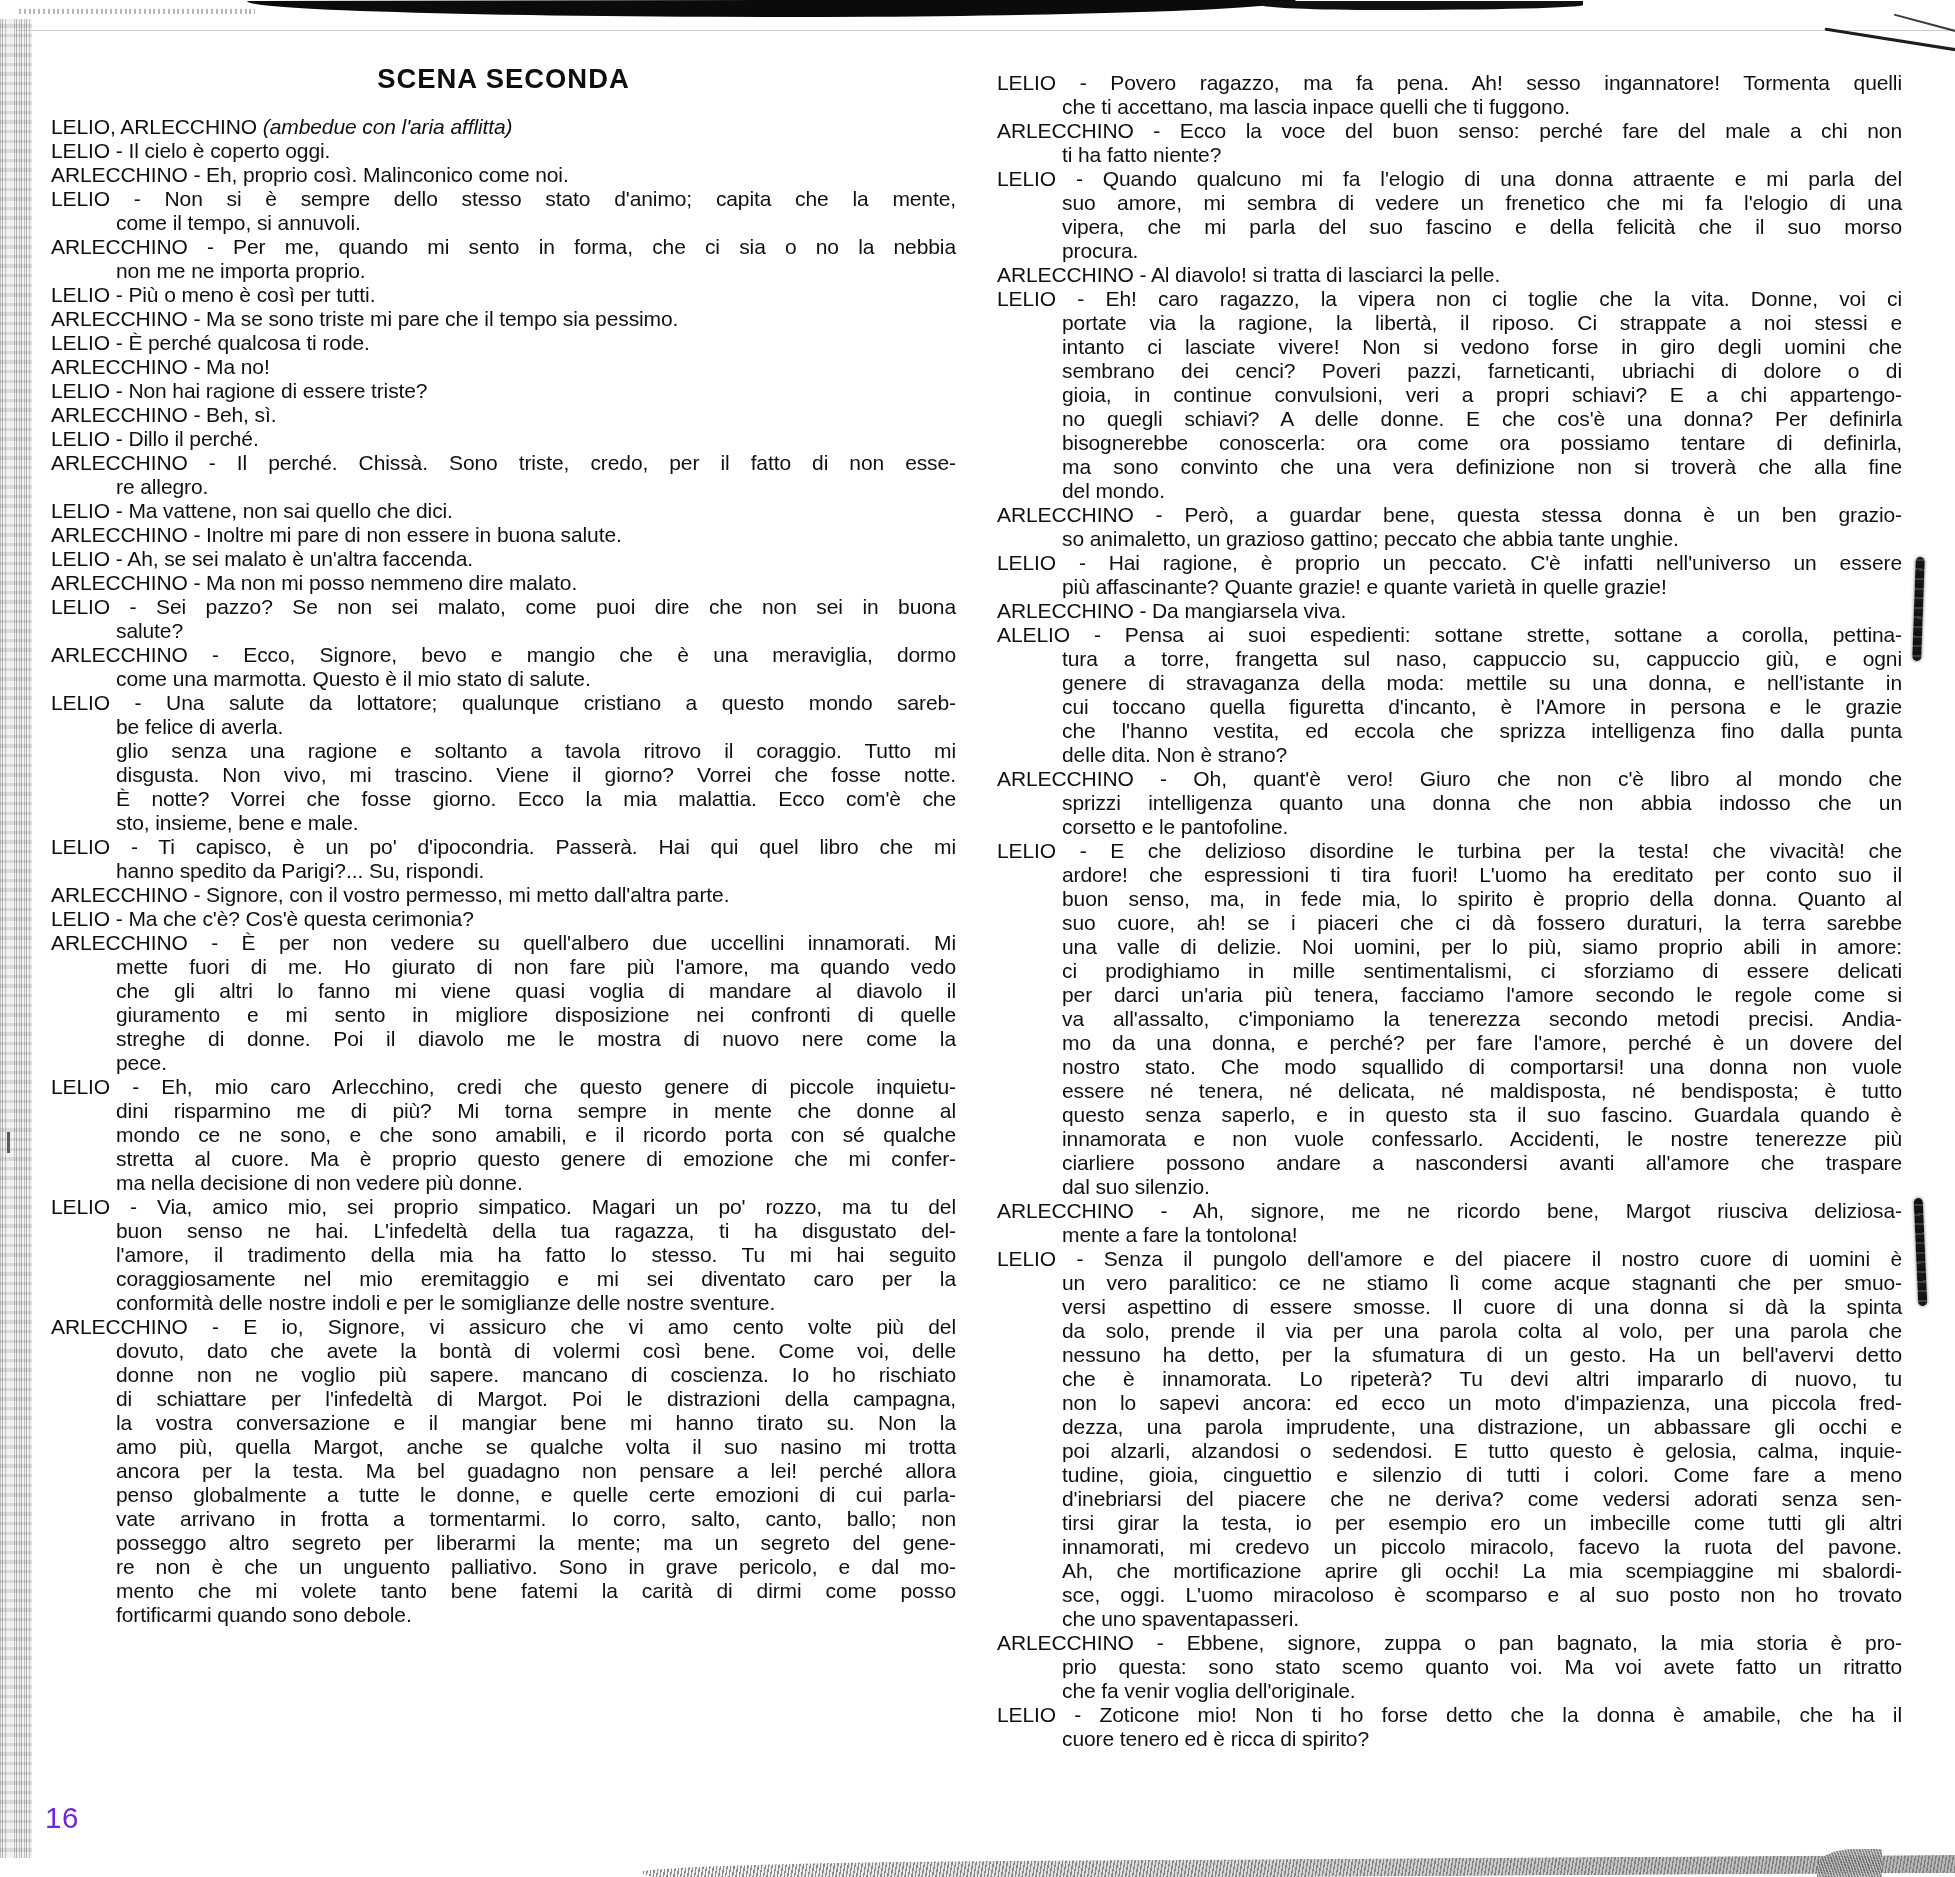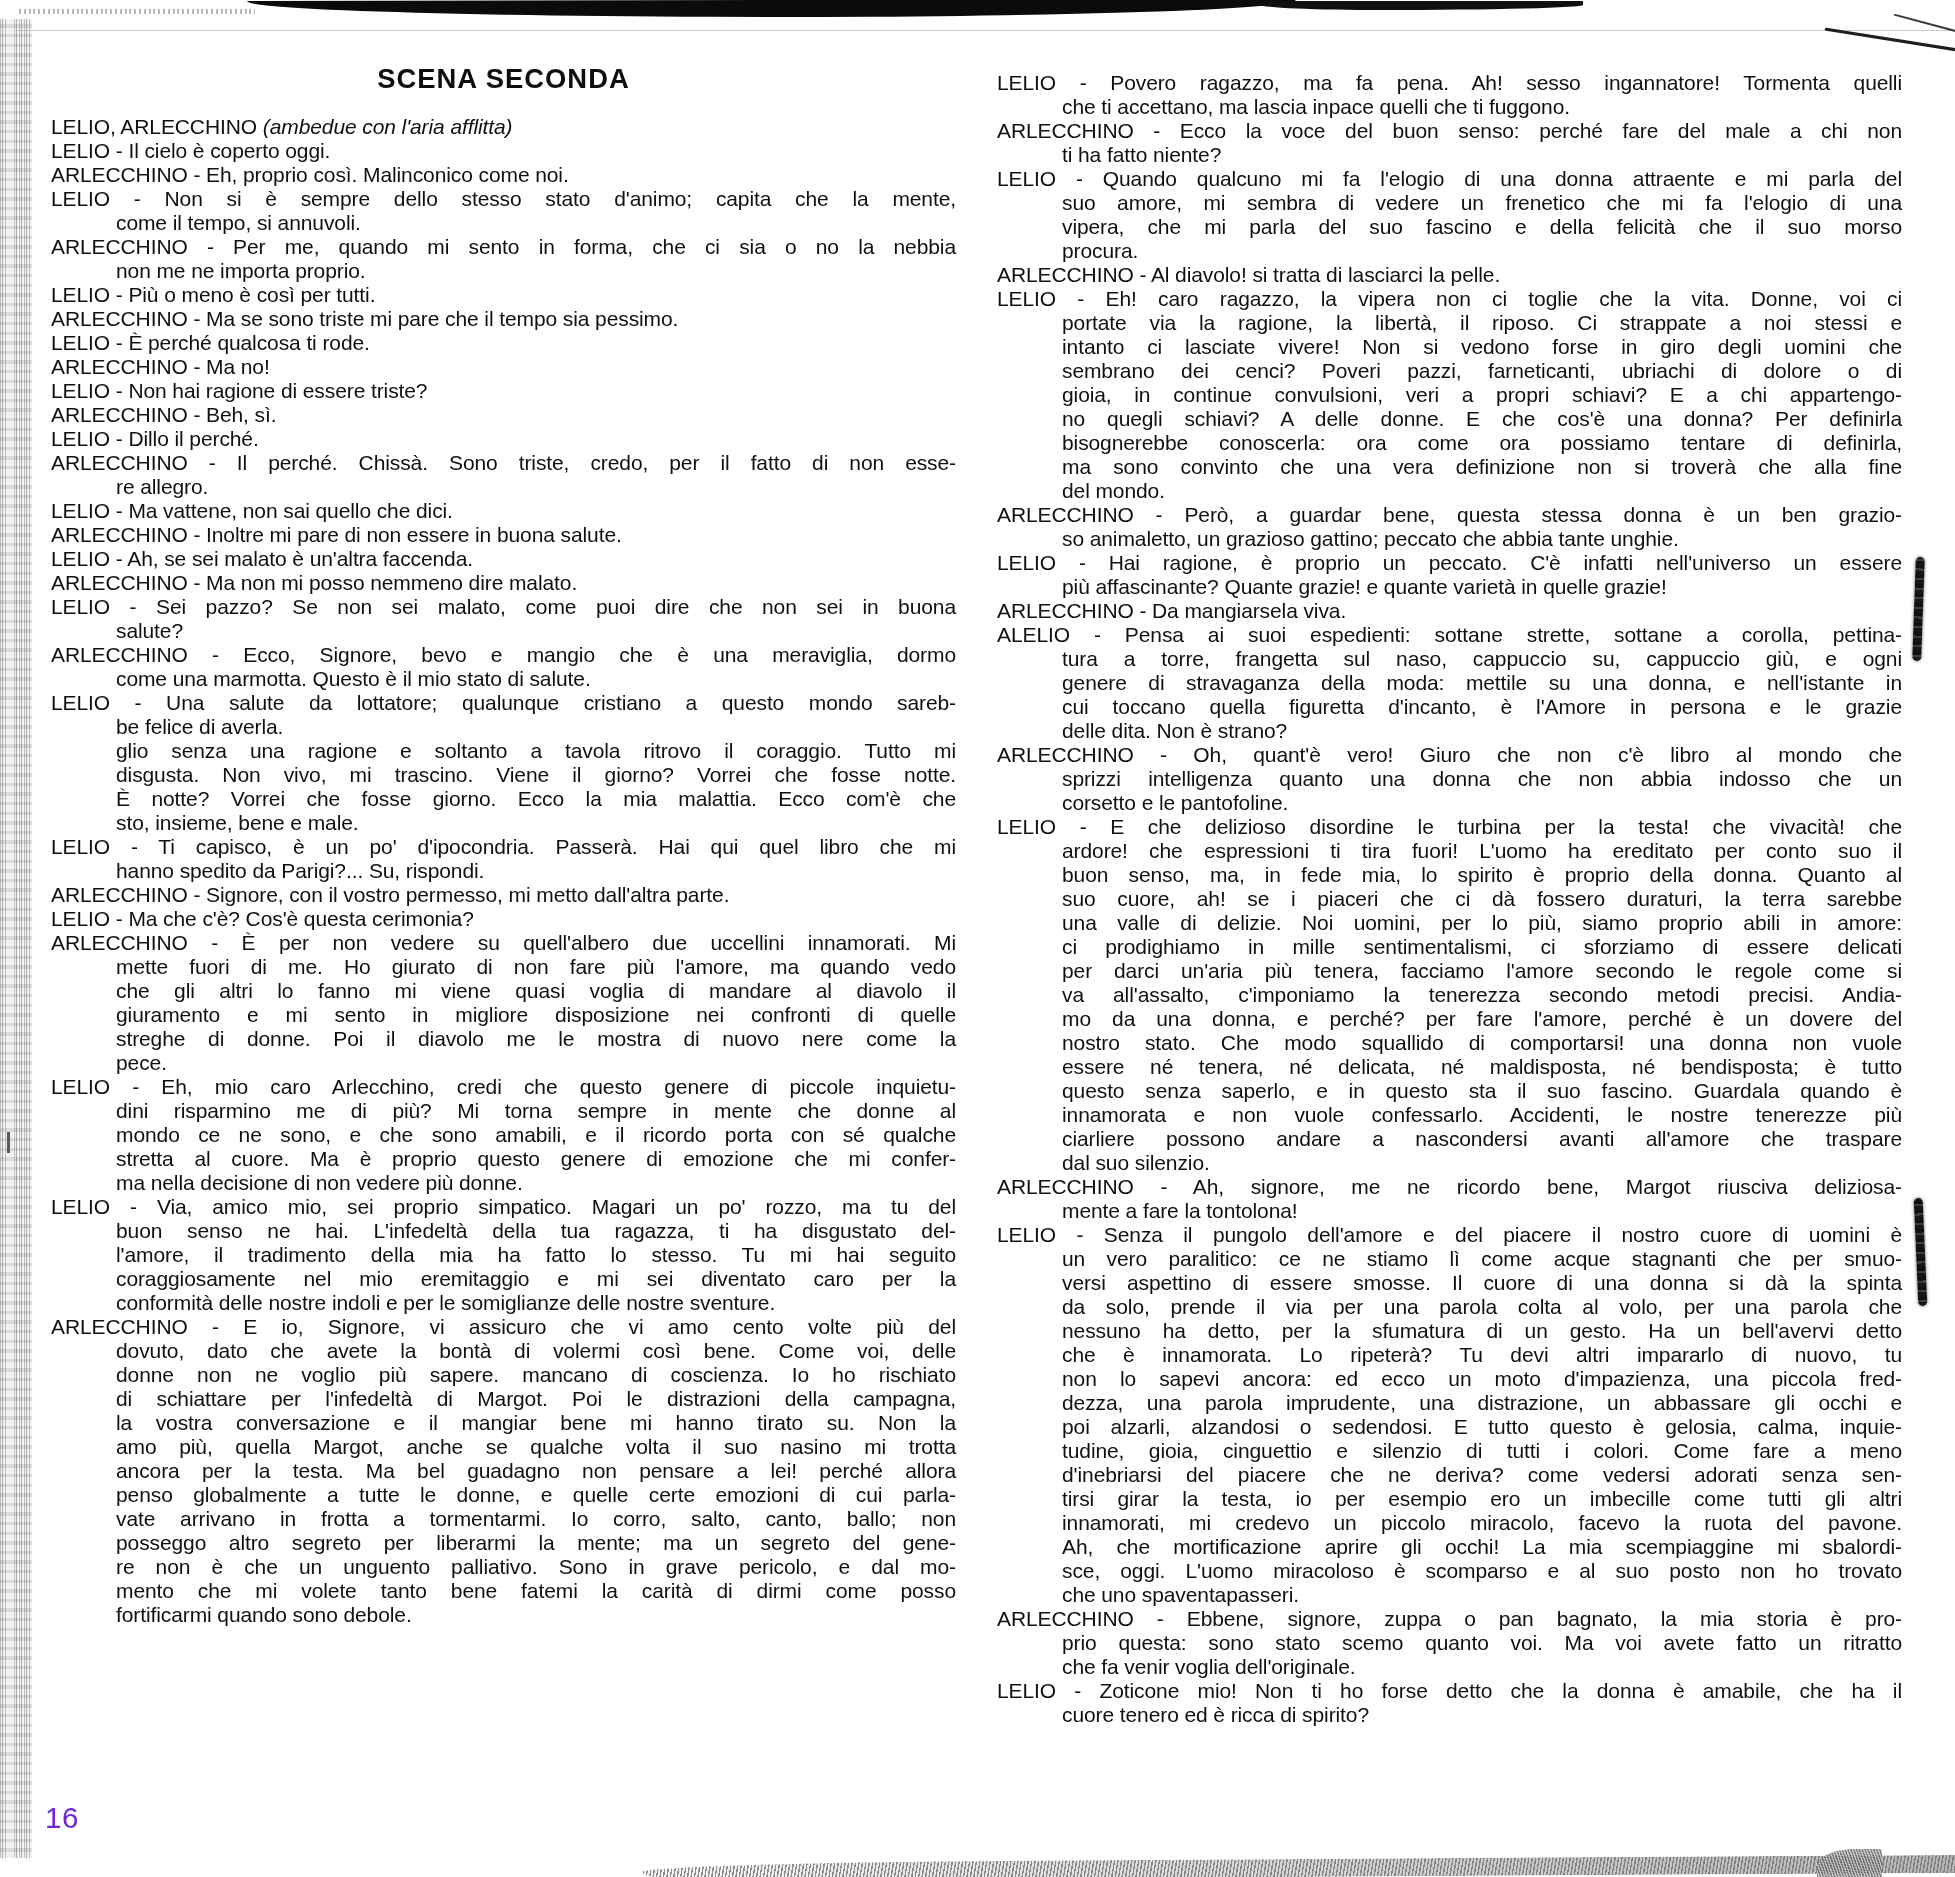--- a/index.html
+++ b/index.html
@@ -282,20 +282,21 @@
         <div class="line cont endline">più affascinante? Quante grazie! e quante varietà in quelle grazie!</div>
       </div>
       <div class="speech">
         <div class="line endline">ARLECCHINO - Da mangiarsela viva.</div>
       </div>
       <div class="speech">
         <div class="line">ALELIO - Pensa ai suoi espedienti: sottane strette, sottane a corolla, pettina-</div>
         <div class="line cont">tura a torre, frangetta sul naso, cappuccio su,  cappuccio giù, e ogni</div>
         <div class="line cont">genere di stravaganza della moda: mettile su una donna, e nell'istante in</div>
         <div class="line cont">cui toccano quella figuretta d'incanto, è l'Amore in persona e le grazie</div>
+        <div class="line cont">che l'hanno vestita, ed eccola che sprizza intelligenza fino dalla punta</div>
         <div class="line cont endline">delle dita. Non è strano?</div>
       </div>
       <div class="speech">
         <div class="line">ARLECCHINO - Oh, quant'è vero! Giuro che non c'è libro al mondo che</div>
         <div class="line cont">sprizzi intelligenza quanto una donna che non abbia indosso che un</div>
         <div class="line cont endline">corsetto e le pantofoline.</div>
       </div>
       <div class="speech">
         <div class="line">LELIO - E che delizioso disordine le turbina per la testa! che vivacità! che</div>
         <div class="line cont">ardore! che espressioni ti tira fuori! L'uomo ha ereditato per conto suo il</div>

